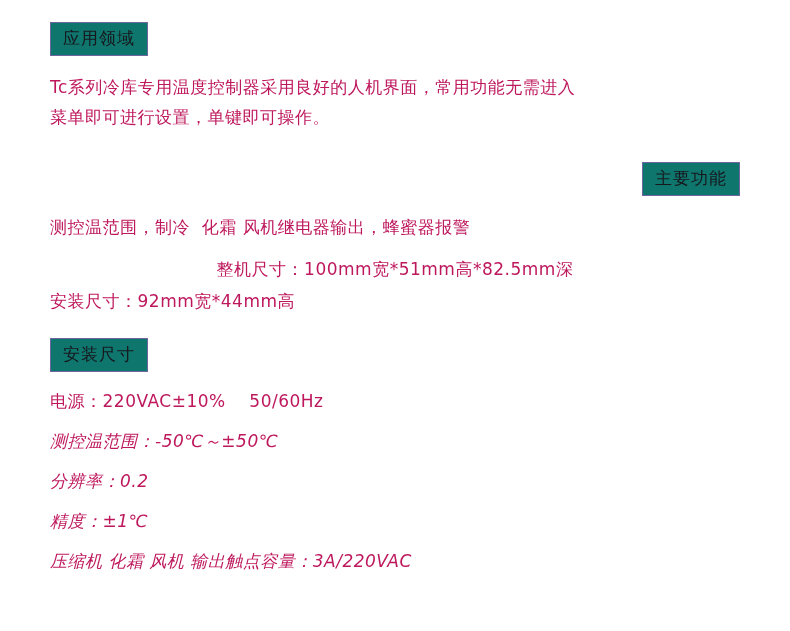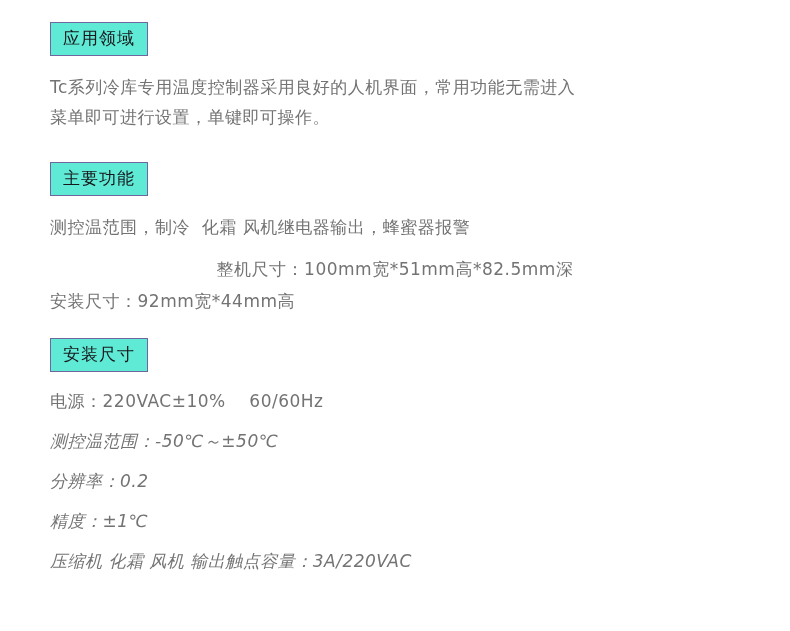--- a/index.html
+++ b/index.html
@@ -16,48 +16,48 @@
   }
   .page {
     position: relative;
     width: 790px;
     height: 631px;
     box-sizing: border-box;
     padding: 0 50px;
   }
   .section-heading {
     display: inline-block;
-    background: #5eead4;
+    background: #0f766e;
     border: 1px solid #6f66a0;
     color: #17171c;
     font-size: 17px;
     line-height: 1;
     padding: 7px 12px 8px 12px;
     letter-spacing: 1px;
     font-family: "DejaVu Sans", "Liberation Sans", sans-serif;
   }
   .heading-row {
     margin: 0;
   }
   .body-text {
     font-size: 17px;
     line-height: 30px;
     letter-spacing: 0.5px;
-    color: #737373;
+    color: #be185d;
     font-family: "DejaVu Sans", "Liberation Sans", sans-serif;
     margin: 0;
     white-space: pre-wrap;
   }
   .para {
     max-width: 690px;
   }
   
   .b1 { margin-top: 22px; }
   .p1 { margin-top: 16px; }
-  .b2 { margin-top: 30px; }
+  .b2 { margin-top: 30px; text-align: right; }
   .p2 { margin-top: 16px; }
   .b3 { margin-top: 28px; }
   .p3 { margin-top: 12px; text-align: center; }
   .p3b { margin-top: 2px; }
   .b4 { margin-top: 22px; }
   .p4 { margin-top: 14px; }
   .p-gap { margin-top: 10px; font-style: italic; }
 </style>
 </head>
 <body>
@@ -74,19 +74,19 @@
     <span class="section-heading">主要功能</span>
   </div>
   <div class="body-text para p2">测控温范围，制冷  化霜 风机继电器输出，蜂蜜器报警</div>
 
   <div class="body-text para p3">整机尺寸：100mm宽*51mm高*82.5mm深</div>
   <div class="body-text para p3b">安装尺寸：92mm宽*44mm高</div>
 
   <div class="heading-row b4">
     <span class="section-heading">安装尺寸</span>
   </div>
-  <div class="body-text para p4">电源：220VAC±10%    60/60Hz</div>
+  <div class="body-text para p4">电源：220VAC±10%    50/60Hz</div>
   <div class="body-text para p-gap">测控温范围：-50℃～±50℃</div>
   <div class="body-text para p-gap">分辨率：0.2</div>
   <div class="body-text para p-gap">精度：±1℃</div>
   <div class="body-text para p-gap">压缩机 化霜 风机 输出触点容量：3A/220VAC</div>
 
 </div>
 
 </body></html>

